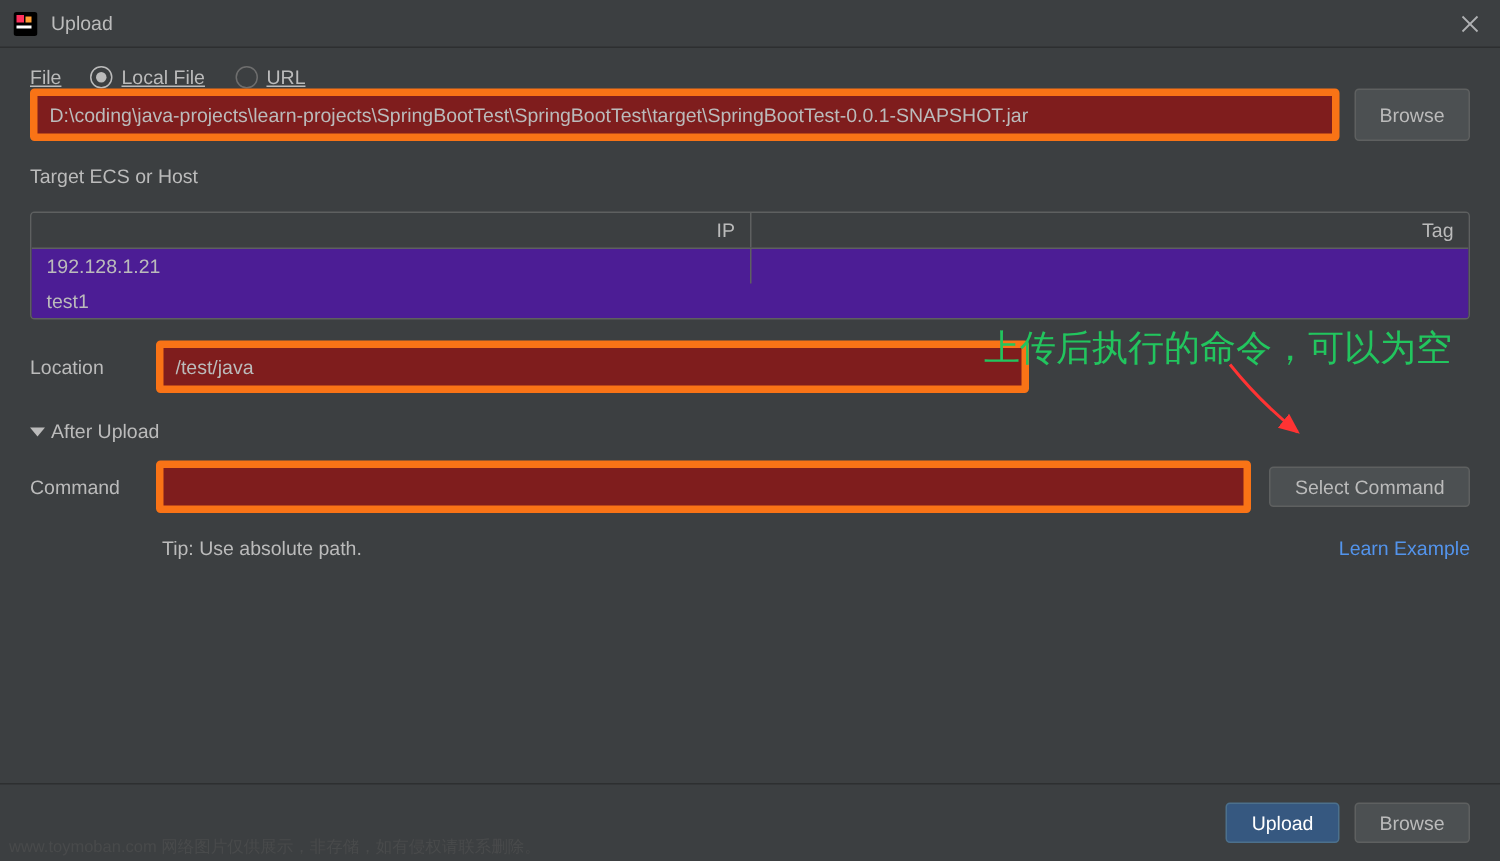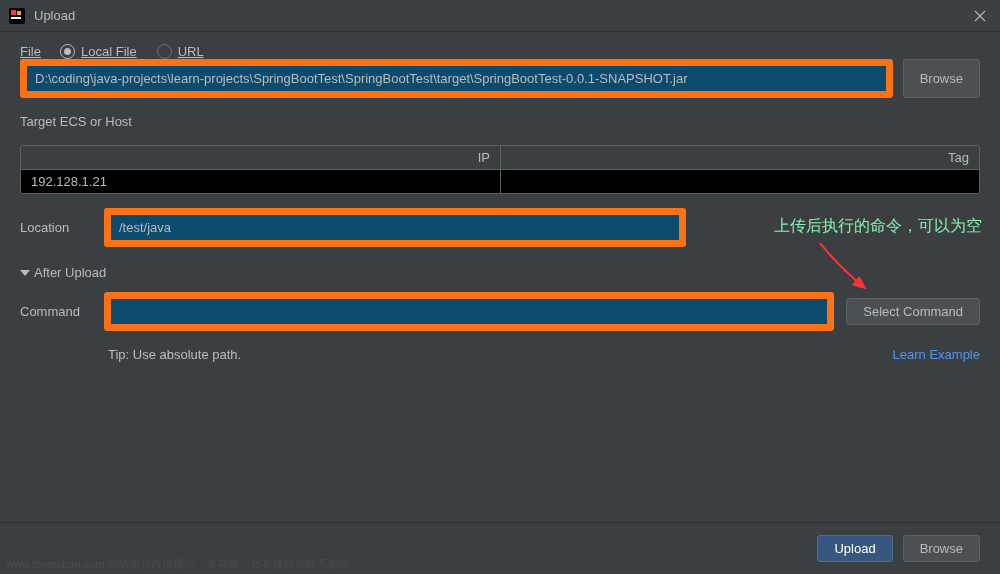--- a/index.html
+++ b/index.html
@@ -48,22 +48,22 @@
       align-items: center; justify-content: center;
     }
     .radio-circle.selected { border-color: #bbbbbb; }
     .radio-dot {
       width: 7px; height: 7px; border-radius: 50%;
       background: #bbbbbb;
     }
     .file-row { display: flex; gap: 10px; margin-bottom: 16px; }
     .text-input {
       flex: 1;
-      background: #0c4a6e;
-      border: 7px solid #f97316;
+      background: #7f1d1d;
+      border: 5px solid #f97316;
       color: #bbbbbb;
       padding: 5px 8px;
       font-size: 13px;
       border-radius: 3px;
       outline: none;
     }
     .btn {
       background: #4c5052;
       border: 1px solid #5e6060;
       color: #bbbbbb;
@@ -88,21 +88,21 @@
       display: flex;
       background: #3c3f41;
       border-bottom: 1px solid #5e6060;
       text-align: right;
     }
     .table-header .cell {
       padding: 4px 10px;
       color: #bbbbbb;
       font-size: 13px;
     }
-    .table-row { display: flex; background: #000000; flex-direction: column; }
+    .table-row { display: flex; background: #4c1d95; flex-direction: column; }
     .table-row .cell { padding: 4px 10px; color: #bbbbbb; }
     .col-ip { width: 480px; border-right: 1px solid #5e6060; }
     .col-tag { flex: 1; }
     .location-row { display: flex; align-items: center; gap: 12px; margin-bottom: 18px; }
     .location-row .text-input { flex: 1; max-width: 582px; }
     .collapsible {
       display: flex; align-items: center; gap: 4px;
       color: #bbbbbb; margin-bottom: 12px; cursor: pointer;
     }
     .triangle-down {
@@ -112,23 +112,23 @@
       border-top: 6px solid #bbbbbb;
     }
     .command-row { display: flex; align-items: center; gap: 12px; margin-bottom: 16px; }
     .command-row .text-input { flex: 1; }
     .tip-row { margin-left: 88px; display: flex; gap: 12px; align-items: center; justify-content: space-between; }
     .tip-text { color: #bbbbbb; }
     .link { color: #5394ec; cursor: pointer; }
     .annotation {
       position: absolute;
       top: 216px;
-      right: 18px;
-      color: #86efac;
-      font-size: 16px;
+      right: 32px;
+      color: #22c55e;
+      font-size: 24px;
       font-family: "Microsoft YaHei", sans-serif;
     }
     .arrow-svg {
       position: absolute;
       top: 238px;
       left: 810px;
       pointer-events: none;
     }
     .footer {
       position: absolute;
@@ -189,20 +189,21 @@
   </div>
 
   <div class="section-label">Target ECS or Host</div>
   <div class="table">
     <div class="table-header">
       <div class="cell col-ip">IP</div>
       <div class="cell col-tag">Tag</div>
     </div>
     <div class="table-row">
       <div class="cell col-ip">192.128.1.21</div>
+      <div class="cell col-tag">test1</div>
     </div>
   </div>
 
   <div class="location-row">
     <span style="width:72px;">Location</span>
     <input class="text-input" value="/test/java" style="">
   </div>
 
   <div class="collapsible">
     <span class="triangle-down"></span>

